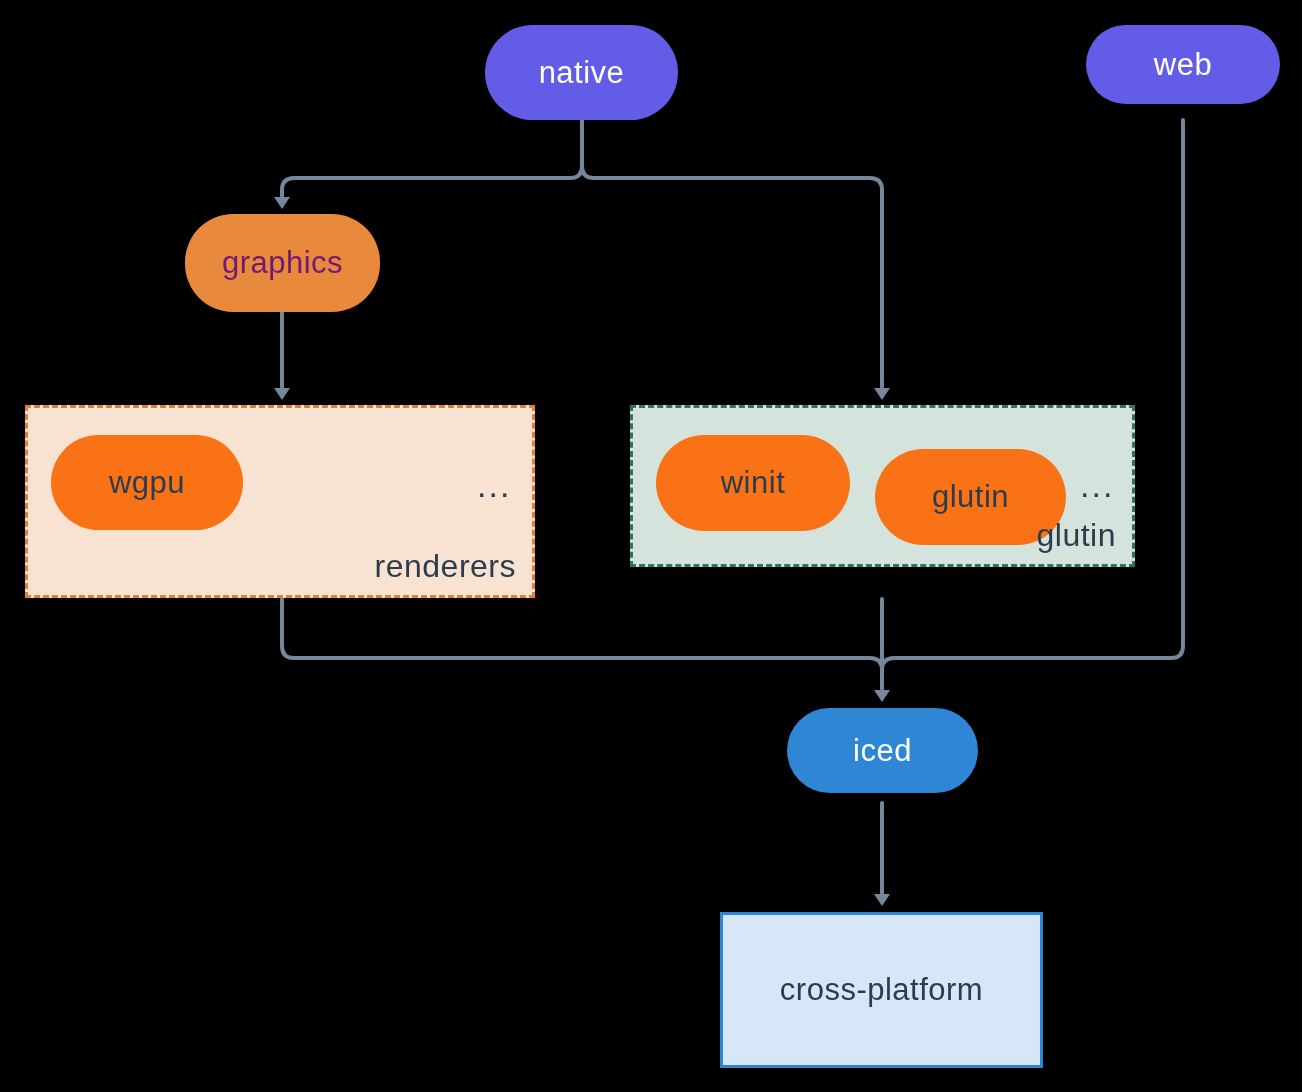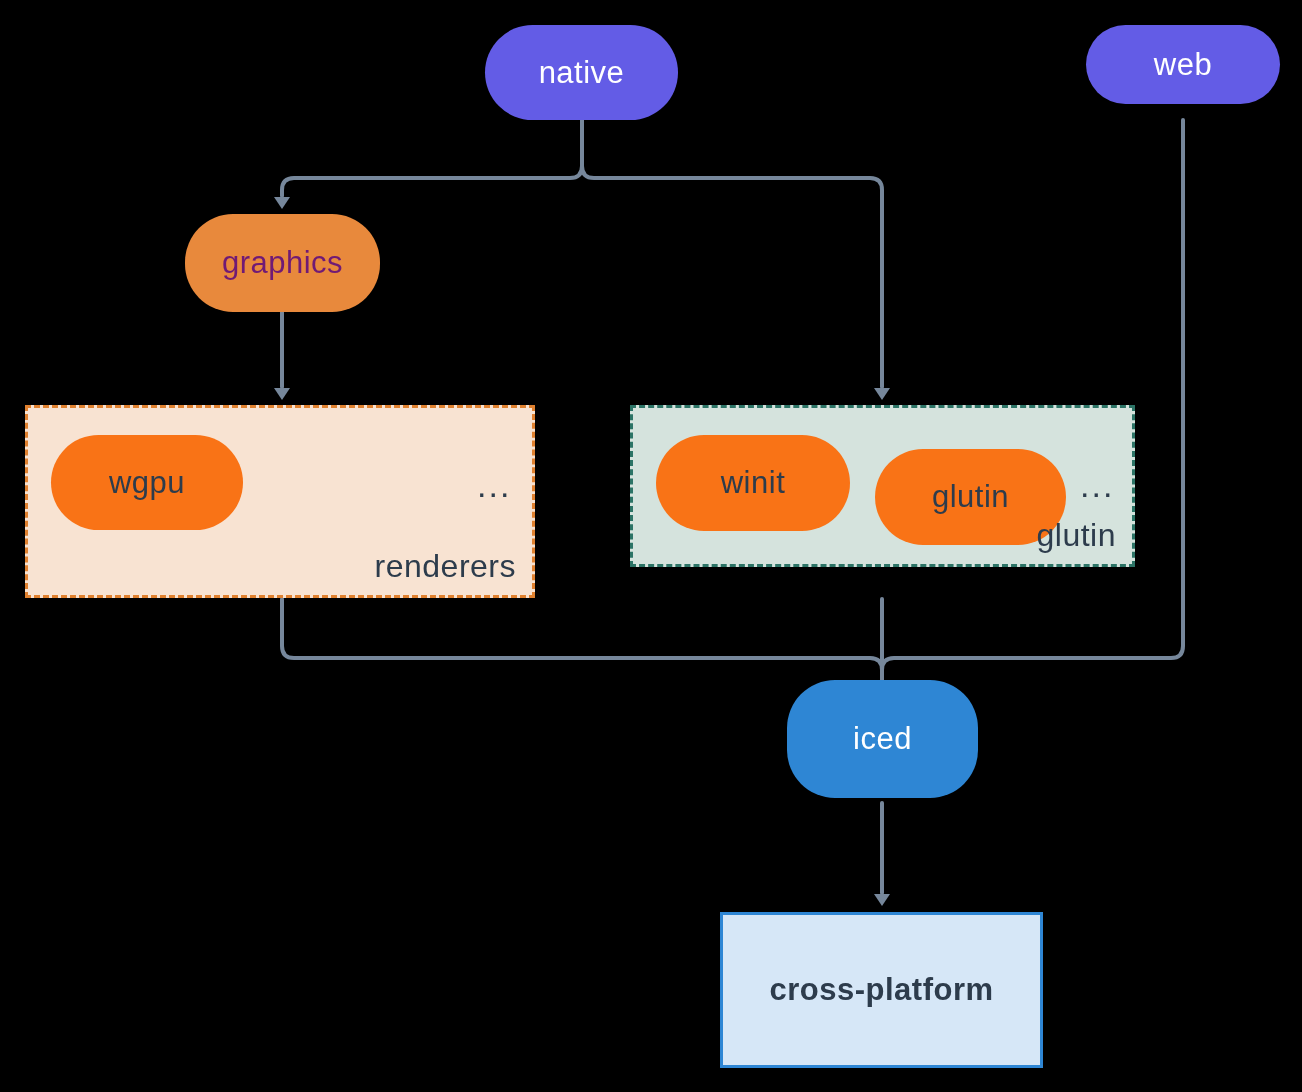--- a/index.html
+++ b/index.html
@@ -79,21 +79,20 @@
     background: var(--app-fill, #D6E7F7);
     border: 3px solid var(--app-border, #2E86D4);
     display: flex;
     flex-direction: column;
     align-items: center;
     justify-content: center;
     color: var(--darktext, #2D3C4C);
     font-size: 31px;
     line-height: 48px;
     letter-spacing: 0.5px;
-    font-weight: bold;
   }
 </style>
 </head>
 <body>
 
 <div class="canvas">
 
   <svg class="edges">
 
     <path d="M 582 120 V 166 Q 582 178 570 178 H 294 Q 282 178 282 190 V 196"></path>
@@ -128,19 +127,19 @@
     <div class="group-label">renderers</div>
   </div>
 
   <div class="group shells" style="left:630px; top:405px; width:505px; height:162px;">
     <div class="pill white" style="left:23px; top:27px; width:194px; height:96px;">winit</div>
     <div class="pill white" style="left:242px; top:41px; width:191px; height:96px;">glutin</div>
     <div class="ellipsis" style="left:447px; top:58px;">...</div>
     <div class="group-label">glutin</div>
   </div>
 
-  <div class="pill blue" style="left:787px; top:680px; width:191px; height:118px;">iced</div>
+  <div class="pill blue" style="left:787px; top:708px; width:191px; height:85px;">iced</div>
 
   <div class="app-box" style="left:720px; top:912px; width:323px; height:156px;">
     <div>cross-platform</div>
   </div>
 
 </div>
 
 </body></html>

